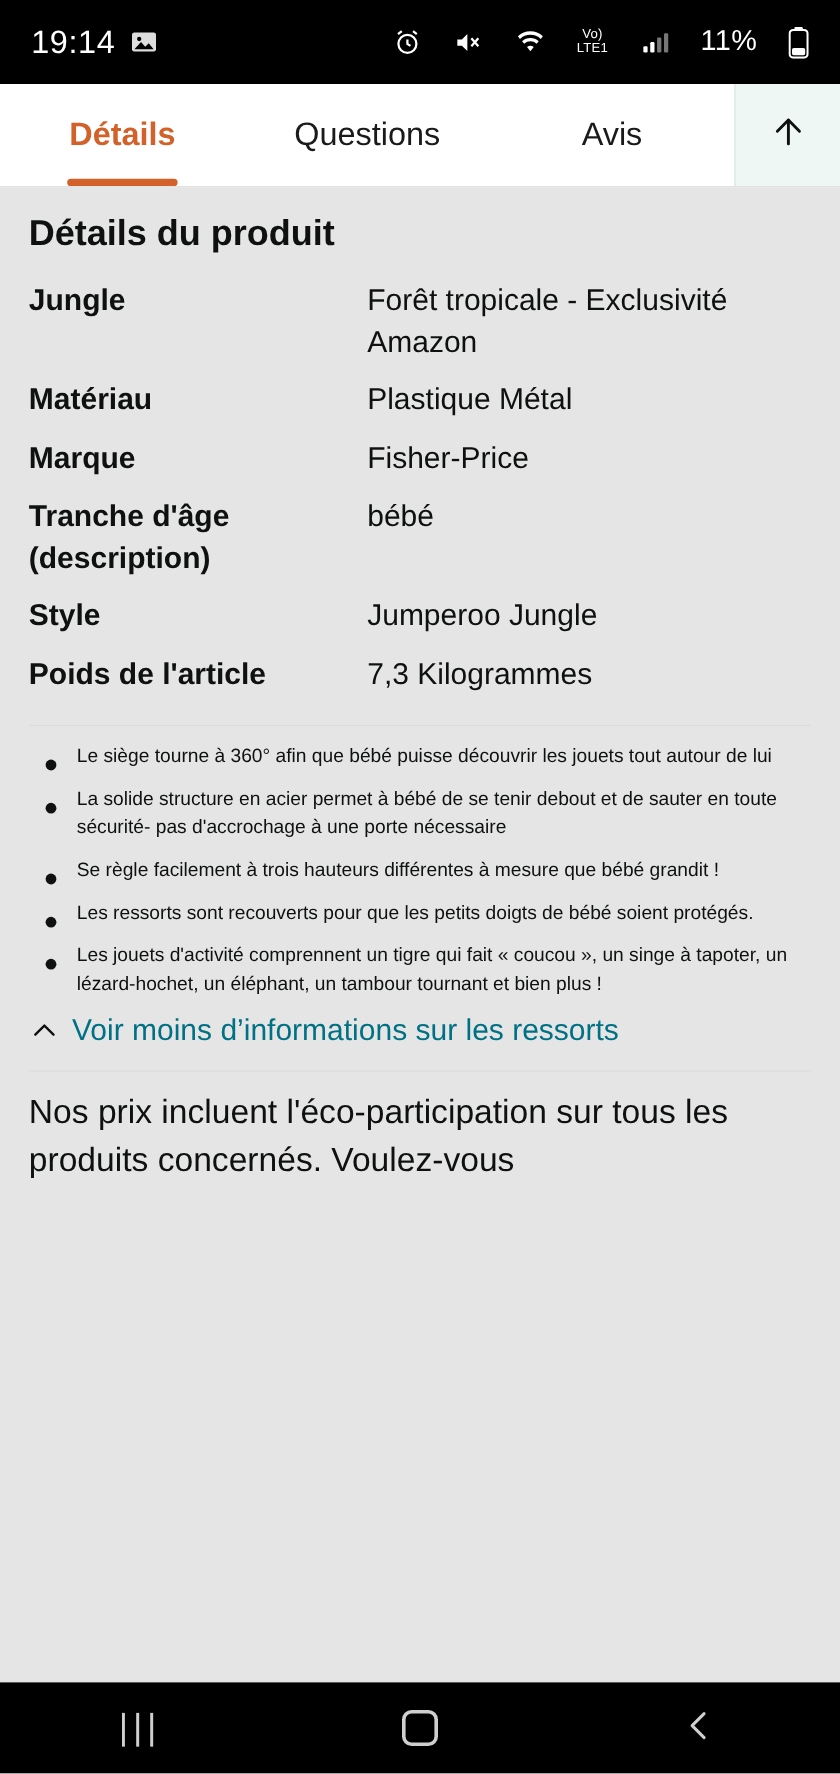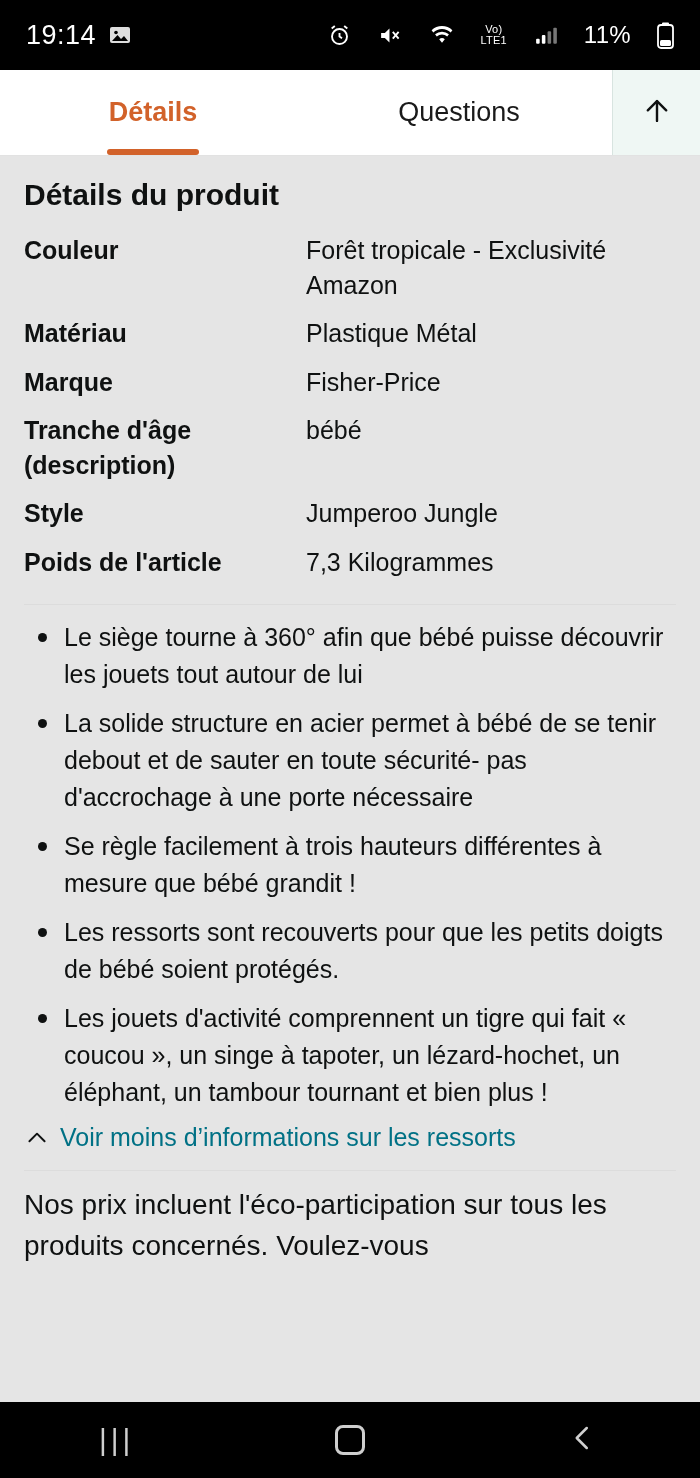--- a/index.html
+++ b/index.html
@@ -151,21 +151,21 @@
   }
 
   ul.bullets {
     list-style: none;
     margin: 0 0 0 6px;
     padding: 0;
   }
   ul.bullets li {
     position: relative;
     padding-left: 34px;
-    font-size: 25px;
+    font-size: 16px;
     line-height: 1.48;
     color: #0f1111;
     margin-bottom: 12px;
   }
   ul.bullets li::before {
     content: "";
     position: absolute;
     left: 8px;
     top: 14px;
     width: 9px;
@@ -288,39 +288,42 @@
   </div>
 
   <div class="tabbar">
     <div class="tabs">
       <div class="tab active">
         <span>Détails</span>
       </div>
       <div class="tab">
         <span>Questions</span>
       </div>
+      <div class="tab">
+        <span>Avis</span>
+      </div>
     </div>
     <div class="scrolltop">
       <span>
         <svg width="34" height="34" viewBox="0 0 24 24" fill="none" stroke="#0f1111" stroke-width="1.7" stroke-linecap="round" stroke-linejoin="round">
             <path d="M12 19V5"></path>
             <path d="M5.5 11.5L12 5l6.5 6.5"></path>
           </svg>
       </span>
     </div>
   </div>
 
   <div class="content">
 
     <h2 class="section-title">Détails du produit</h2>
 
     <table class="details">
       <tbody>
           <tr>
-        <td class="dkey">Couleur</td>
+        <td class="dkey">Jungle</td>
         <td class="dval">Forêt tropicale - Exclusivité Amazon</td>
       </tr>
       <tr>
         <td class="dkey">Matériau</td>
         <td class="dval">Plastique Métal</td>
       </tr>
       <tr>
         <td class="dkey">Marque</td>
         <td class="dval">Fisher-Price</td>
       </tr>

